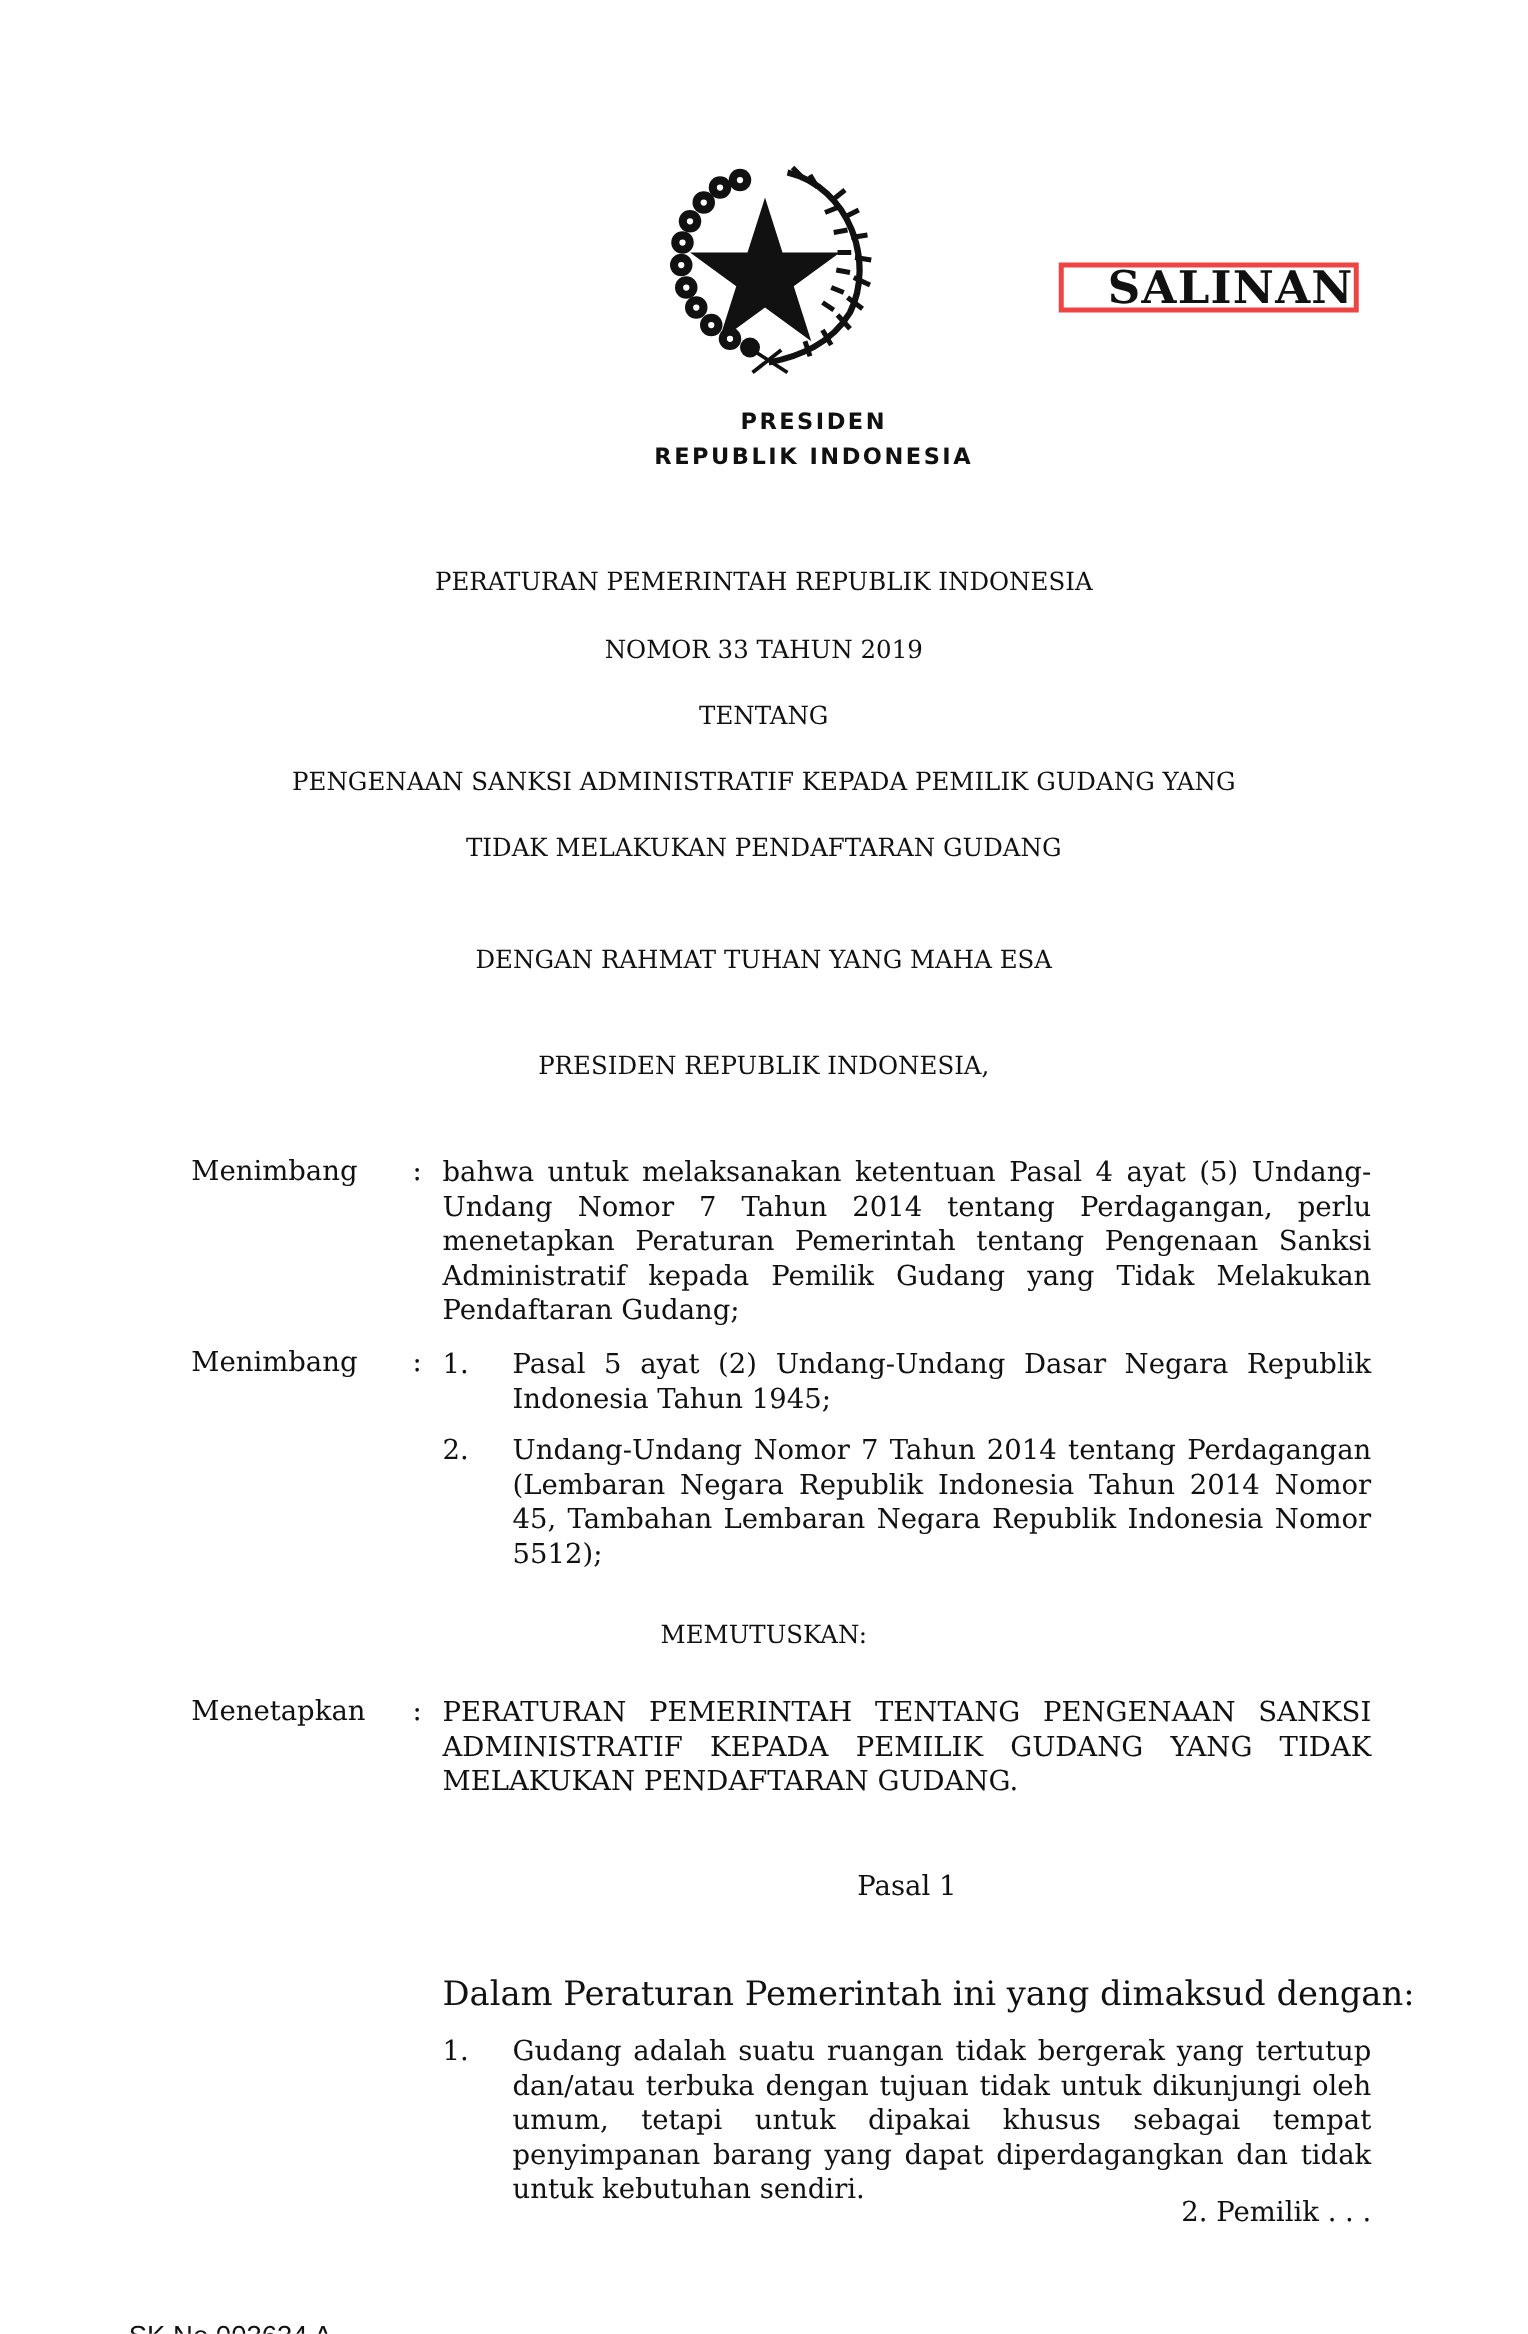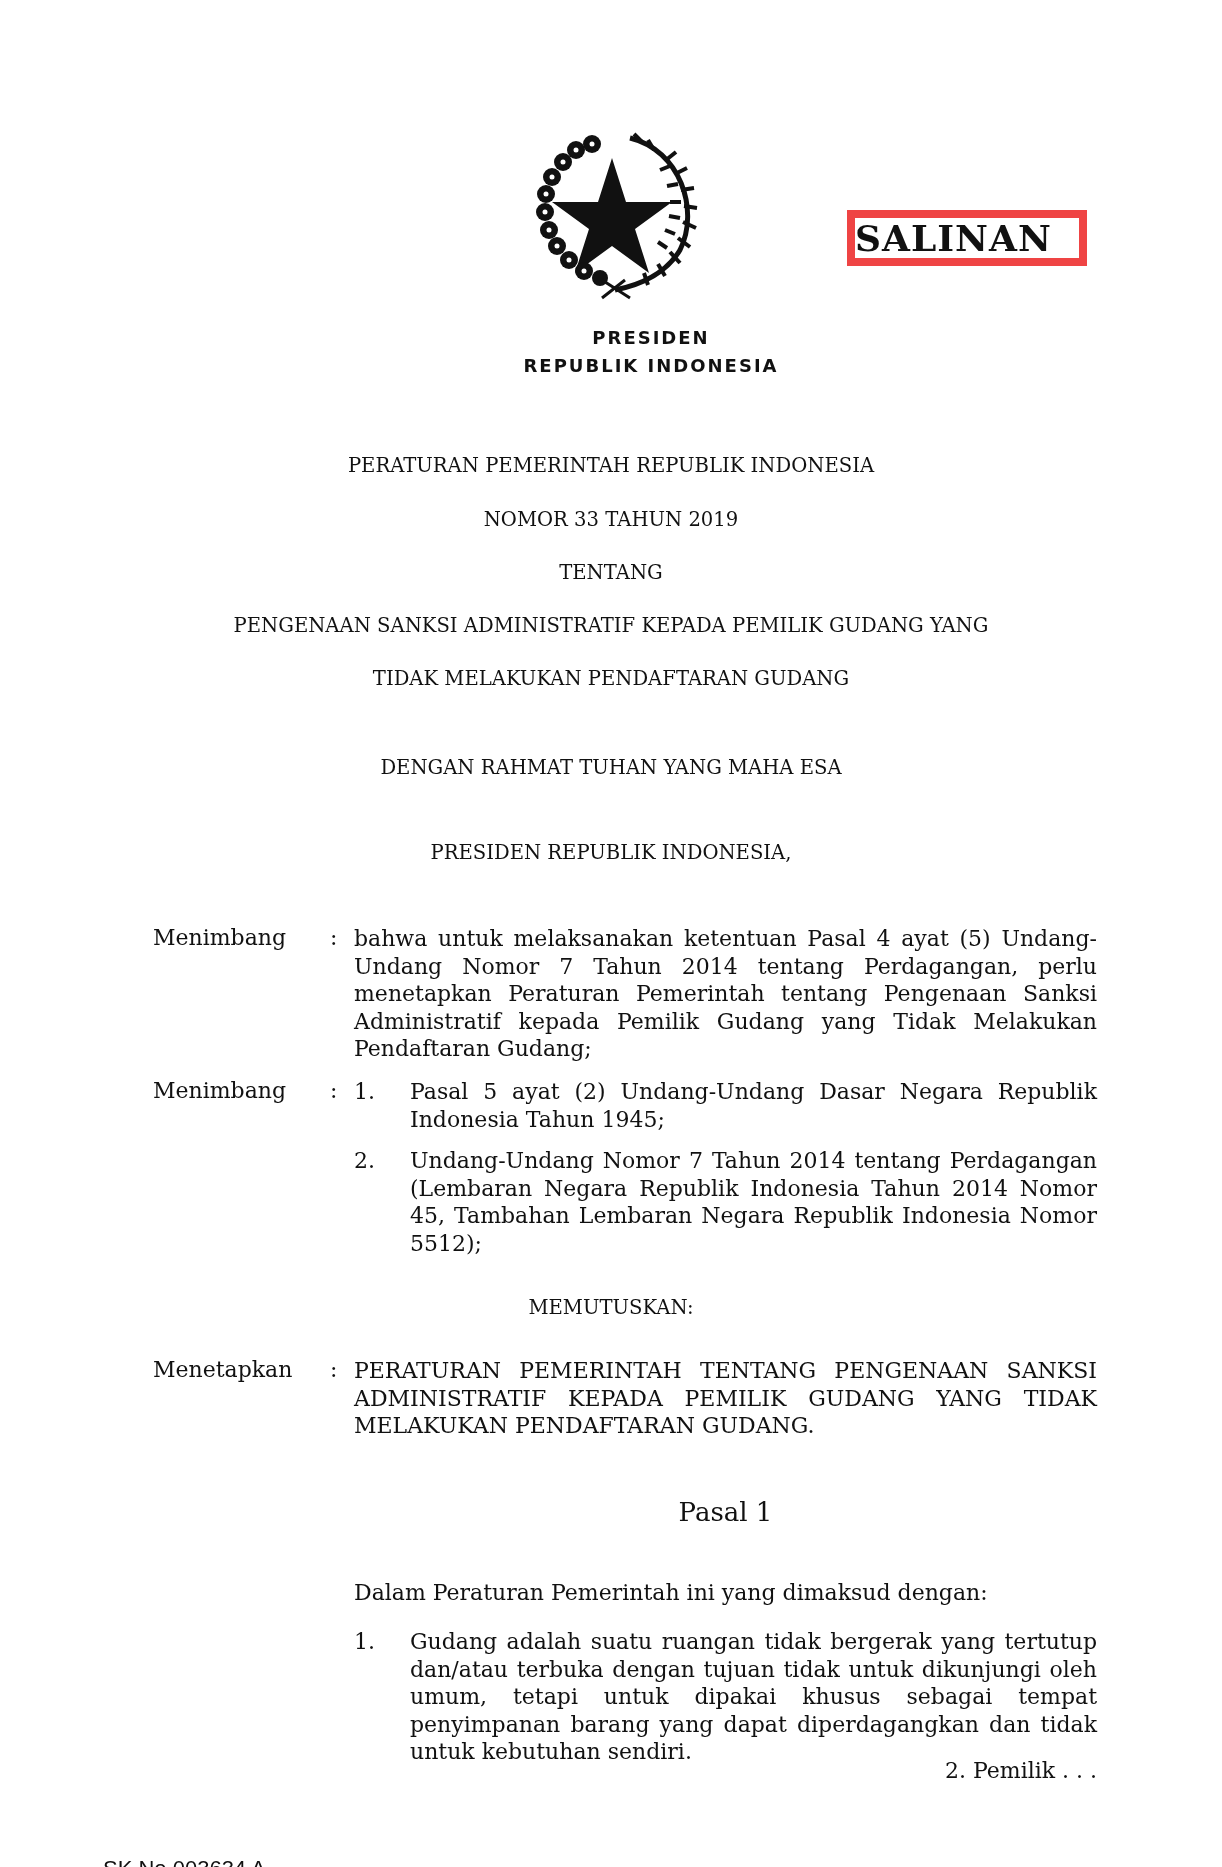--- a/index.html
+++ b/index.html
@@ -1,21 +1,21 @@
 <!DOCTYPE html>
 <html><head>
   <meta charset="utf-8">
   <style>
     html, body { margin: 0; padding: 0; background: #ffffff; }
     body { width: 1222px; height: 1867px; position: relative; overflow: hidden;
            font-family: "DejaVu Serif", "Liberation Serif", serif; color: #111; }
     .abs { position: absolute; }
     .emblem { left: 530px; top: 130px; width: 175px; height: 170px; }
-    .salinan { left: 847px; top: 210px; width: 240px; height: 56px; border: 8px solid #ef4444;
-               box-sizing: border-box; display: flex; align-items: center; justify-content: flex-start;
+    .salinan { left: 847px; top: 210px; width: 240px; height: 40px; border: 4px solid #ef4444;
+               box-sizing: border-box; display: flex; align-items: center; justify-content: flex-end;
                font-family: "DejaVu Serif", serif; font-weight: bold; font-size: 36px; letter-spacing: 1px; }
     .pres-label { left: 0; width: 1222px; text-align: center; font-family: "DejaVu Sans", sans-serif;
                   font-weight: bold; font-size: 18px; letter-spacing: 2px; margin-left: 40px; }
     .center-line { left: 0; width: 1222px; text-align: center; font-size: 21px;
                    font-family: "Liberation Serif", serif; transform: scaleX(0.98); }
     .hd { font-family: "DejaVu Serif", serif; font-size: 20px; letter-spacing: 0; }
     .label { left: 153px; font-size: 22px; font-family: "DejaVu Serif", serif; }
     .colon { left: 330px; font-size: 22px; font-family: "DejaVu Serif", serif; }
     .body-block { left: 354px; width: 743px; font-size: 22px; line-height: 27.5px;
                   text-align: justify; font-family: "DejaVu Serif", serif; }
@@ -117,22 +117,22 @@
     <span class="list-text">Undang-Undang Nomor 7 Tahun 2014 tentang Perdagangan (Lembaran Negara Republik Indonesia Tahun 2014 Nomor 45, Tambahan Lembaran Negara Republik Indonesia Nomor 5512);</span>
   </div>
 </div>
 
 <div class="abs center-line hd" style="top:1295px; left:0;">MEMUTUSKAN:</div>
 
 <div class="abs label" style="top:1357px;">Menetapkan</div>
 <div class="abs colon" style="top:1357px;">:</div>
 <div class="abs body-block" style="top:1357px;">PERATURAN PEMERINTAH TENTANG PENGENAAN SANKSI ADMINISTRATIF KEPADA PEMILIK GUDANG YANG TIDAK MELAKUKAN PENDAFTARAN GUDANG.</div>
 
-<div class="abs" style="top:1497px; left:354px; width:743px; text-align:center; font-size:26px;">Pasal 1</div>
-<div class="abs" style="top:1580px; left:354px; font-size:22px;">Dalam Peraturan Pemerintah ini yang dimaksud dengan:</div>
+<div class="abs" style="top:1497px; left:354px; width:743px; text-align:center; font-size:22px;">Pasal 1</div>
+<div class="abs" style="top:1580px; left:354px; font-size:27px;">Dalam Peraturan Pemerintah ini yang dimaksud dengan:</div>
 <div class="abs list" style="top:1628px;">
   <div class="list-row">
     <span class="list-num">1.</span>
     <span class="list-text">Gudang adalah suatu ruangan tidak bergerak yang tertutup dan/atau terbuka dengan tujuan tidak untuk dikunjungi oleh umum, tetapi untuk dipakai khusus sebagai tempat penyimpanan barang yang dapat diperdagangkan dan tidak untuk kebutuhan sendiri.</span>
   </div>
 </div>
 
 <div class="abs footer-sk">SK  No 003634 A</div>
 <div class="abs footer-next">2. Pemilik . . .</div>
 

